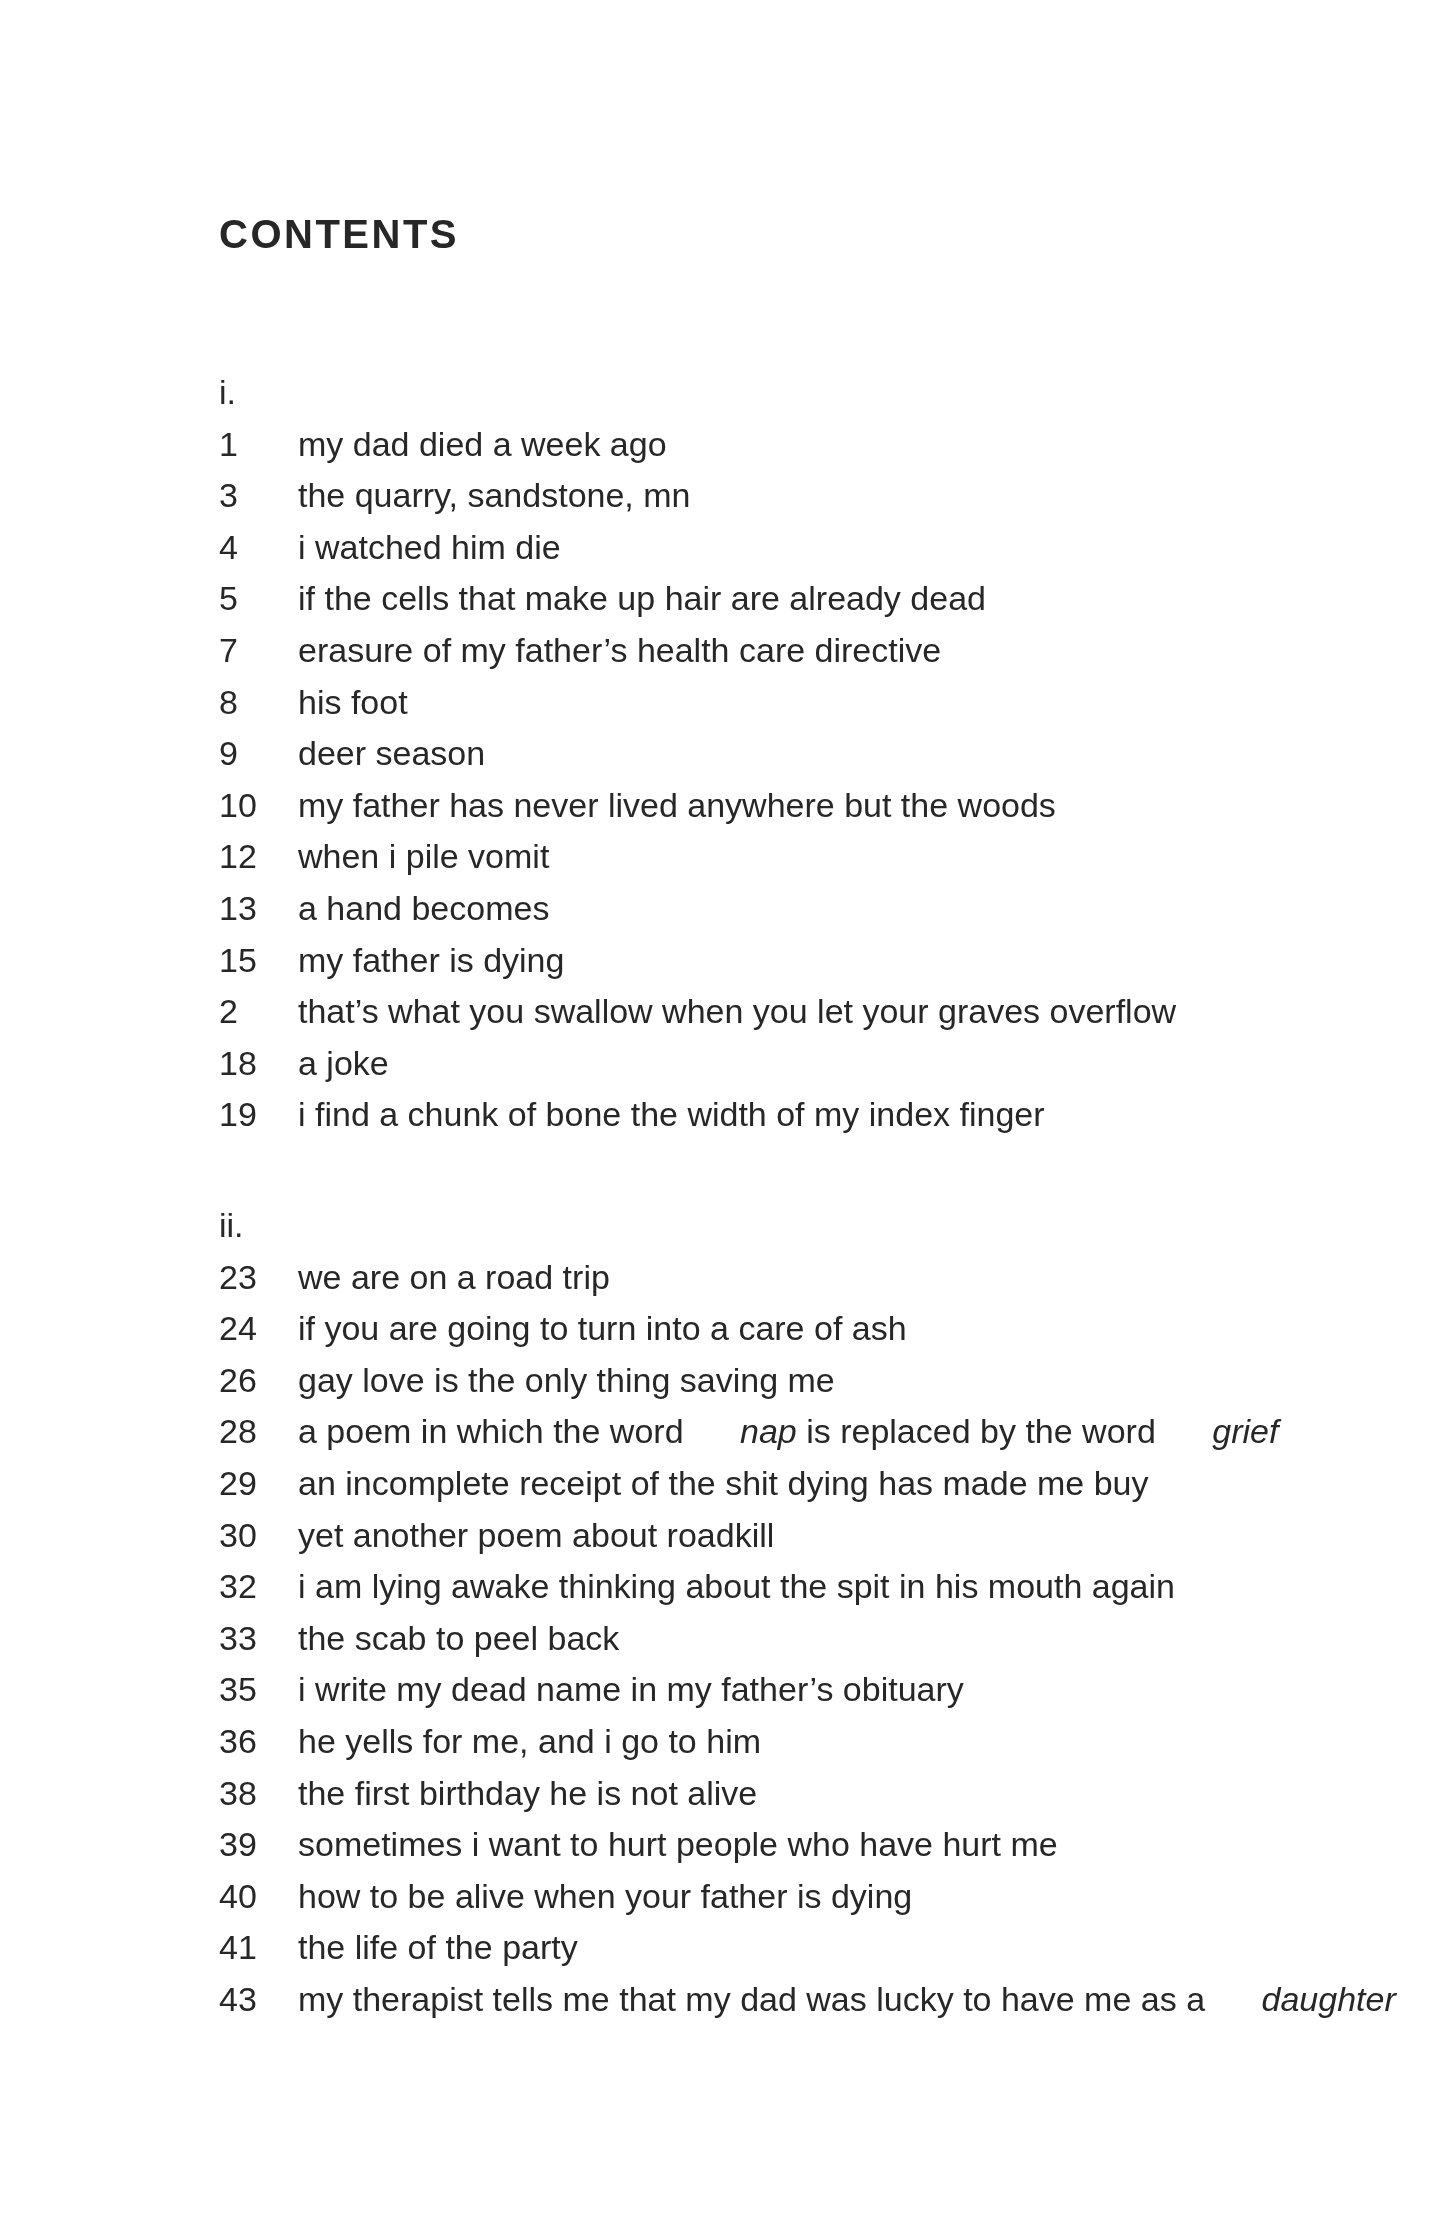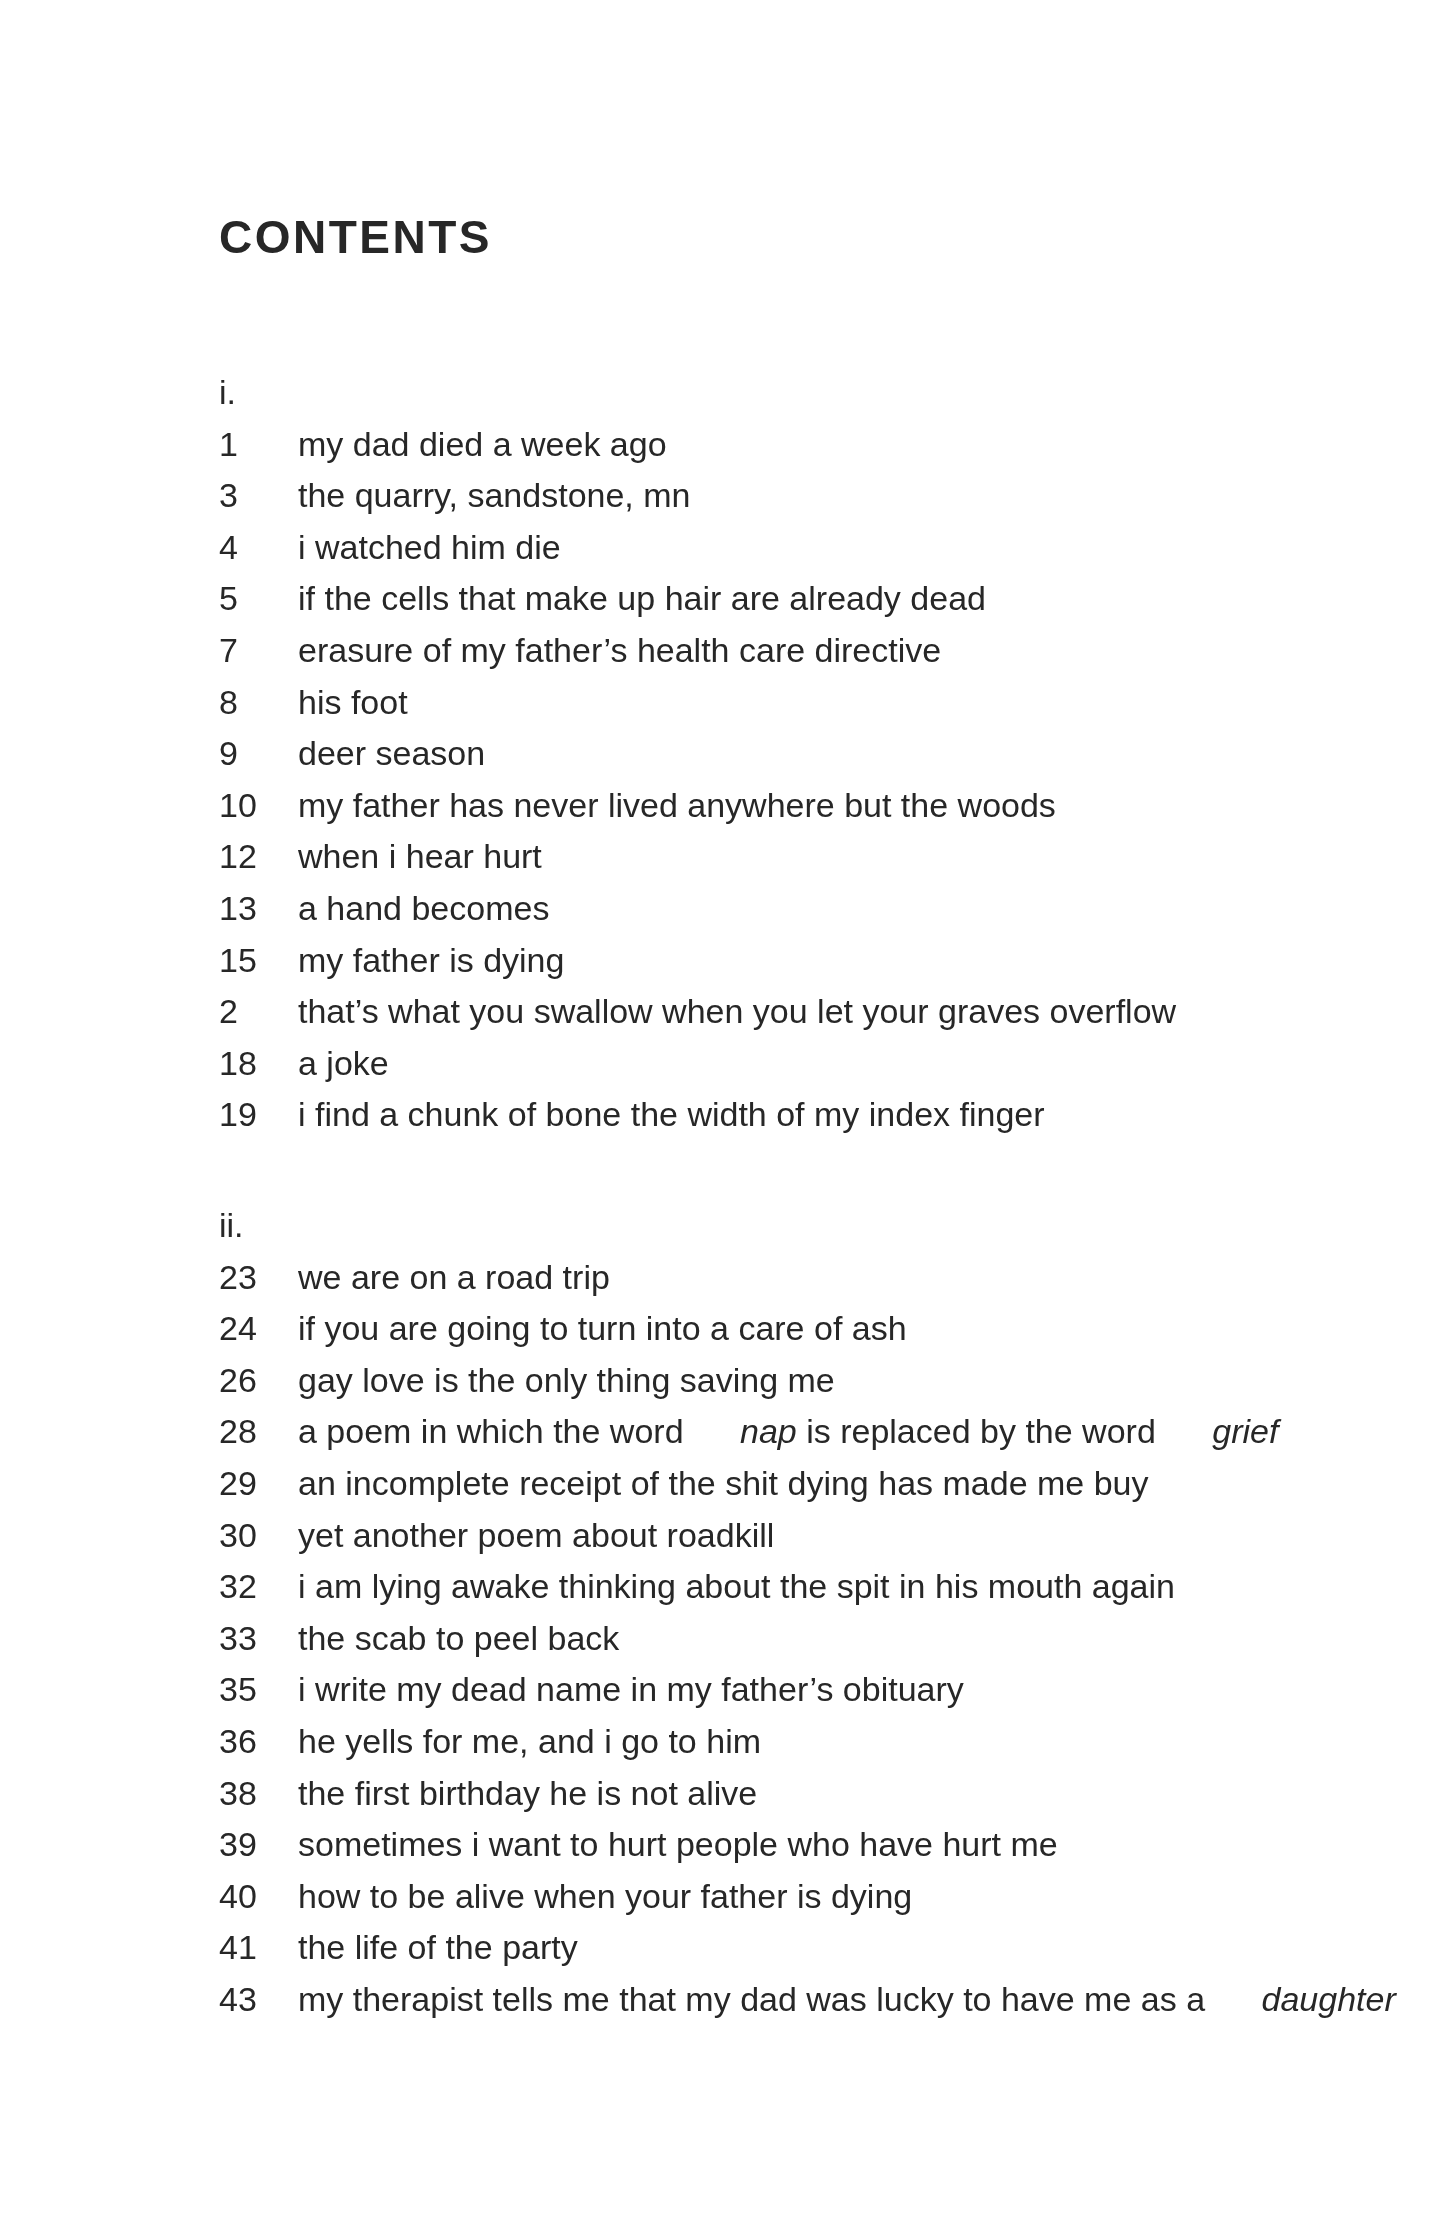--- a/index.html
+++ b/index.html
@@ -14,21 +14,21 @@
     background: #ffffff;
     overflow: hidden;
     font-family: "Liberation Sans", sans-serif;
     color: #272727;
   }
   .title {
     position: absolute;
     left: 219px;
     top: 214px;
     margin: 0;
-    font-size: 46px;
+    font-size: 40px;
     font-weight: 700;
     letter-spacing: 2.5px;
     line-height: 1;
     color: #272727;
   }
   .sections {
     position: absolute;
     left: 219px;
     top: 0;
     width: 1150px;
@@ -97,21 +97,21 @@
         <div class="row">
           <span class="num">9</span>
           <span class="poem-title"><span>deer season</span></span>
         </div>
         <div class="row">
           <span class="num">10</span>
           <span class="poem-title"><span>my father has never lived anywhere but the woods</span></span>
         </div>
         <div class="row">
           <span class="num">12</span>
-          <span class="poem-title"><span>when i hear hurt</span></span>
+          <span class="poem-title"><span>when i pile vomit</span></span>
         </div>
         <div class="row">
           <span class="num">13</span>
           <span class="poem-title"><span>a hand becomes</span></span>
         </div>
         <div class="row">
           <span class="num">15</span>
           <span class="poem-title"><span>my father is dying</span></span>
         </div>
         <div class="row">

